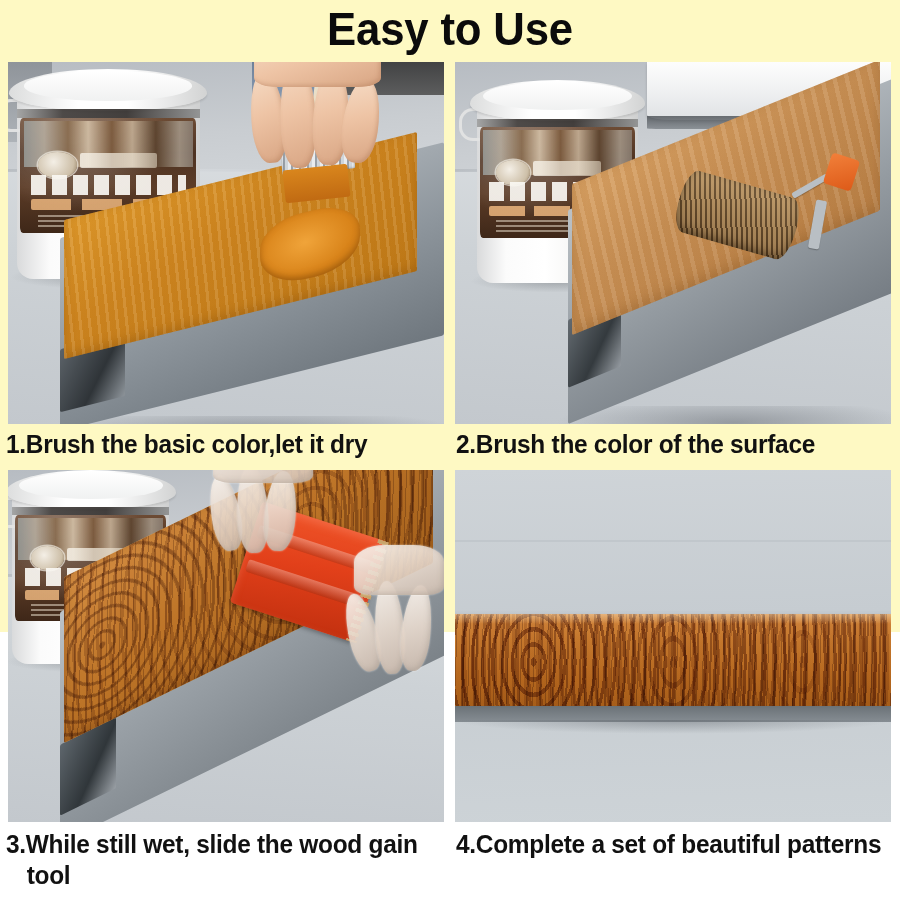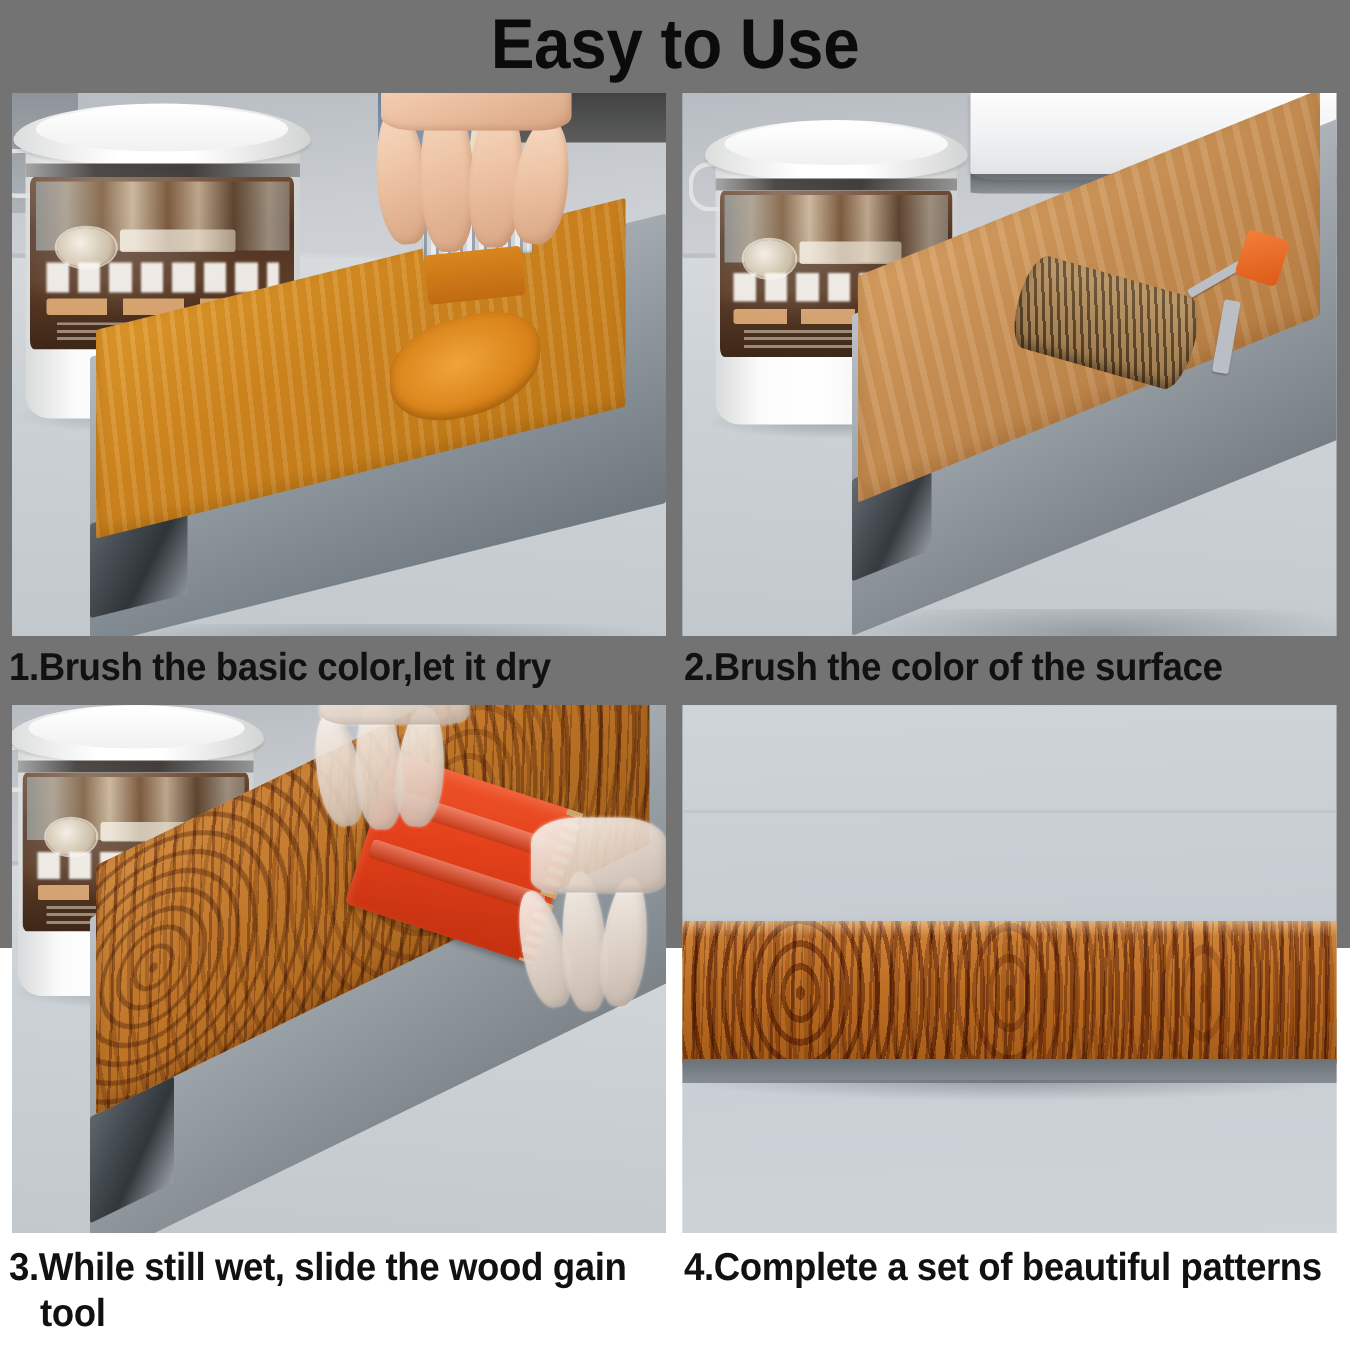--- a/index.html
+++ b/index.html
@@ -1,21 +1,21 @@
 <!DOCTYPE html>
 <html><head>
 <meta charset="utf-8">
 <title>Easy to Use</title>
 <style>
   html,body{margin:0;padding:0;}
   body{
     width:900px;height:900px;background:#ffffff;overflow:hidden;
     font-family:"Liberation Sans","DejaVu Sans",sans-serif;
   }
-  .page{position:relative;width:900px;height:632px;background:#737373;}
+  .page{position:relative;width:900px;height:632px;background:#fef9c3;}
 
   
   .title{
     position:absolute;left:0;top:2px;width:900px;height:56px;
     text-align:center;color:#0b0b0b;
     font-size:47px;line-height:54px;font-weight:700;
     letter-spacing:-0.2px;transform:scaleX(0.93);transform-origin:center top;
     white-space:nowrap;
   }
 

